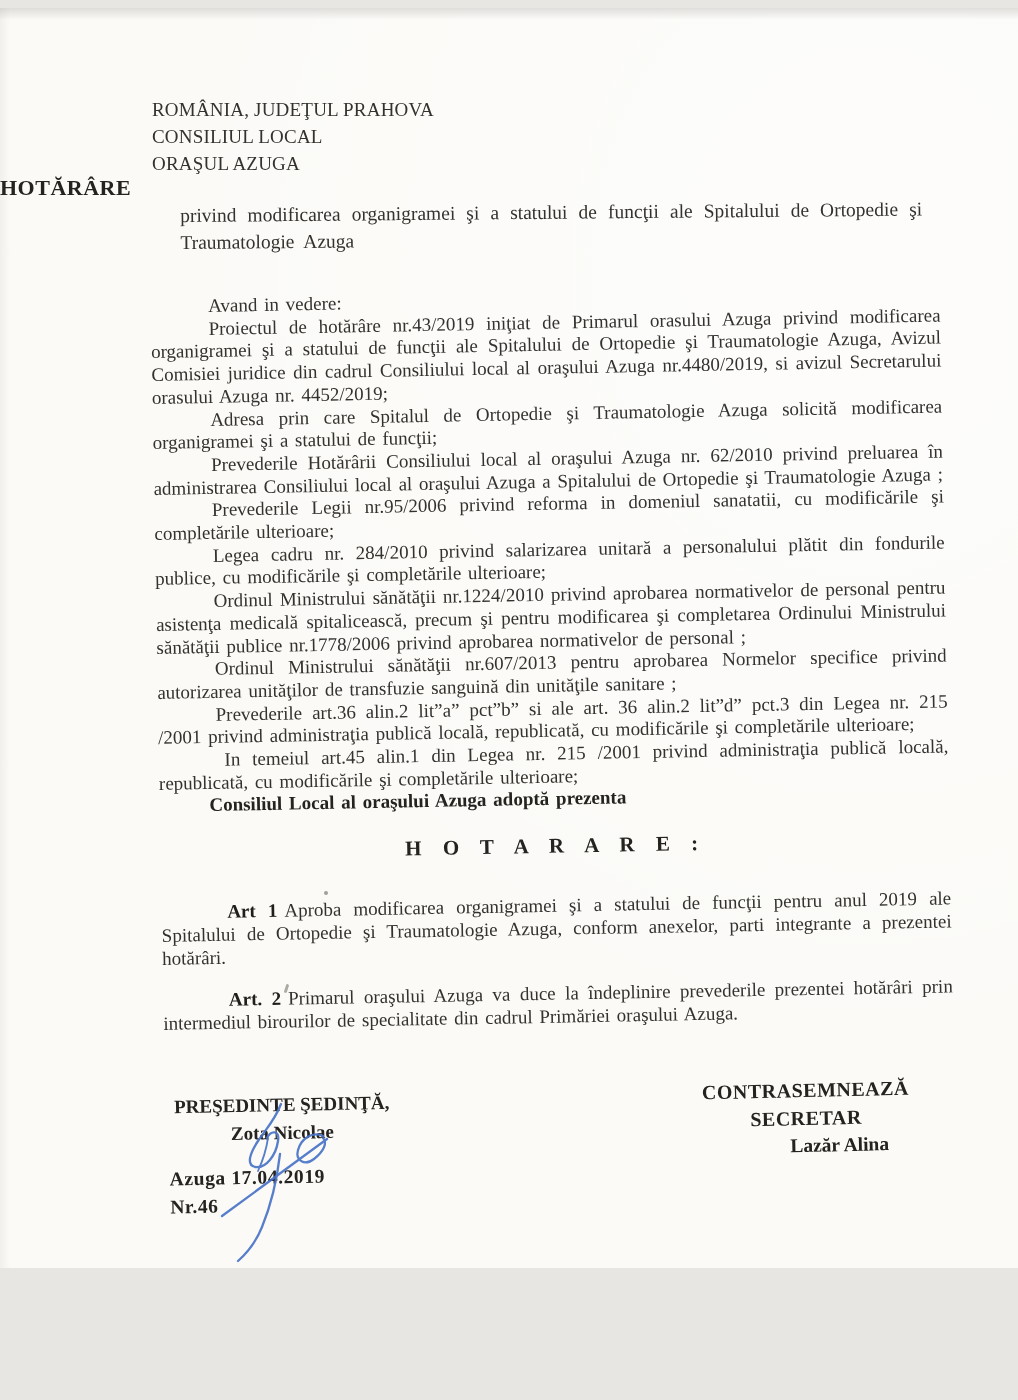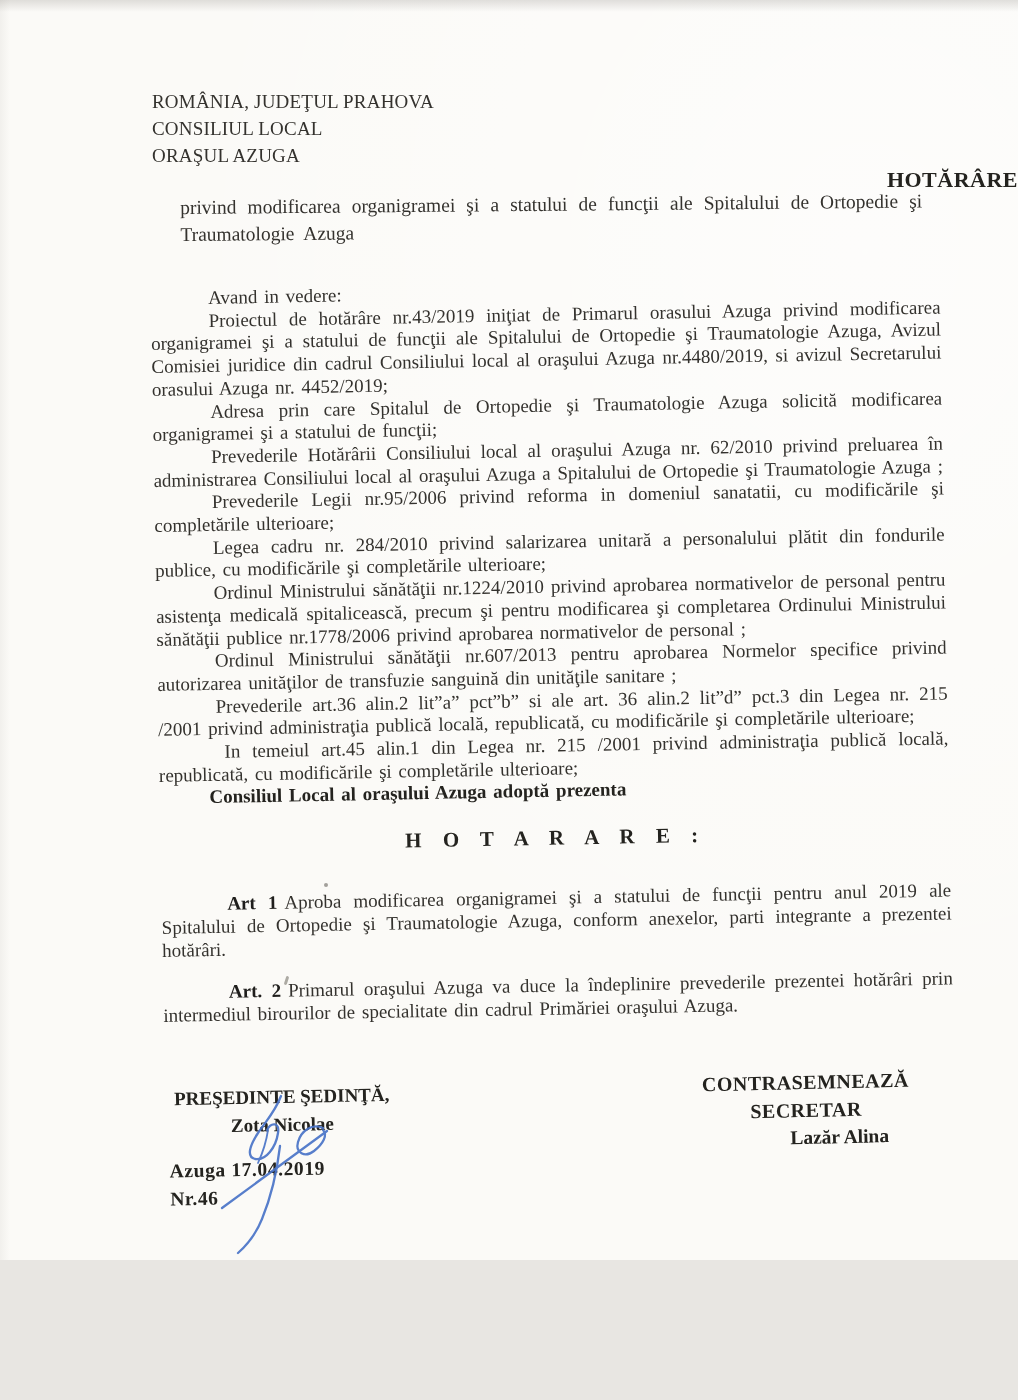--- a/index.html
+++ b/index.html
@@ -1,36 +1,36 @@
 <!DOCTYPE html>
 <html><head>
 <meta charset="utf-8">
 <style>
   html,body{margin:0;padding:0;background:#e8e6e2;}
   .page{
     position:relative;
     width:1018px;height:1260px;
-    margin:0 auto;
+    margin:8px auto;
     overflow:hidden;
     background:
       linear-gradient(180deg, rgba(110,105,98,.20) 0, rgba(110,105,98,0) 12px),
       linear-gradient(90deg, rgba(110,105,98,.07) 0, rgba(110,105,98,0) 10px),
       radial-gradient(ellipse at 85% 20%, rgba(255,255,255,.5), rgba(255,255,255,0) 60%),
       #fbfaf7;
     font-family:"Liberation Serif","DejaVu Serif",serif;
     color:#34322e;
   }
   .hdr{
     position:absolute;left:152px;top:88px;
     font-size:19px;line-height:27px;letter-spacing:.2px;
     white-space:nowrap;
   }
   .doc-title{
     position:absolute;left:0;top:167px;width:1018px;
-    text-align:right;font-weight:bold;font-size:22px;letter-spacing:.5px;
+    text-align:left;font-weight:bold;font-size:22px;letter-spacing:.5px;
     color:#24231f;
   }
   .subtitle{
     position:absolute;left:180px;top:194px;width:742px;
     font-size:19.5px;line-height:27px;text-align:justify;word-spacing:5px;
     transform:rotate(-.5deg);transform-origin:left top;
   }
   .main{
     position:absolute;left:150px;top:288px;width:790px;
     font-size:19px;line-height:22.7px;text-align:justify;word-spacing:2px;

